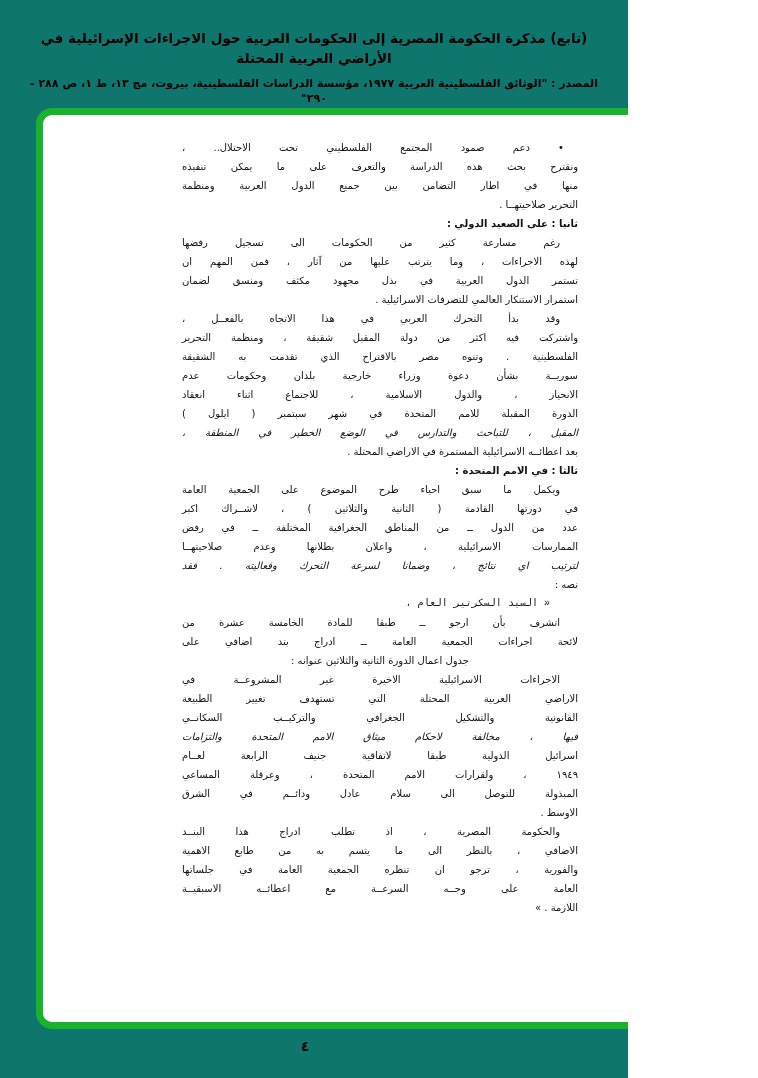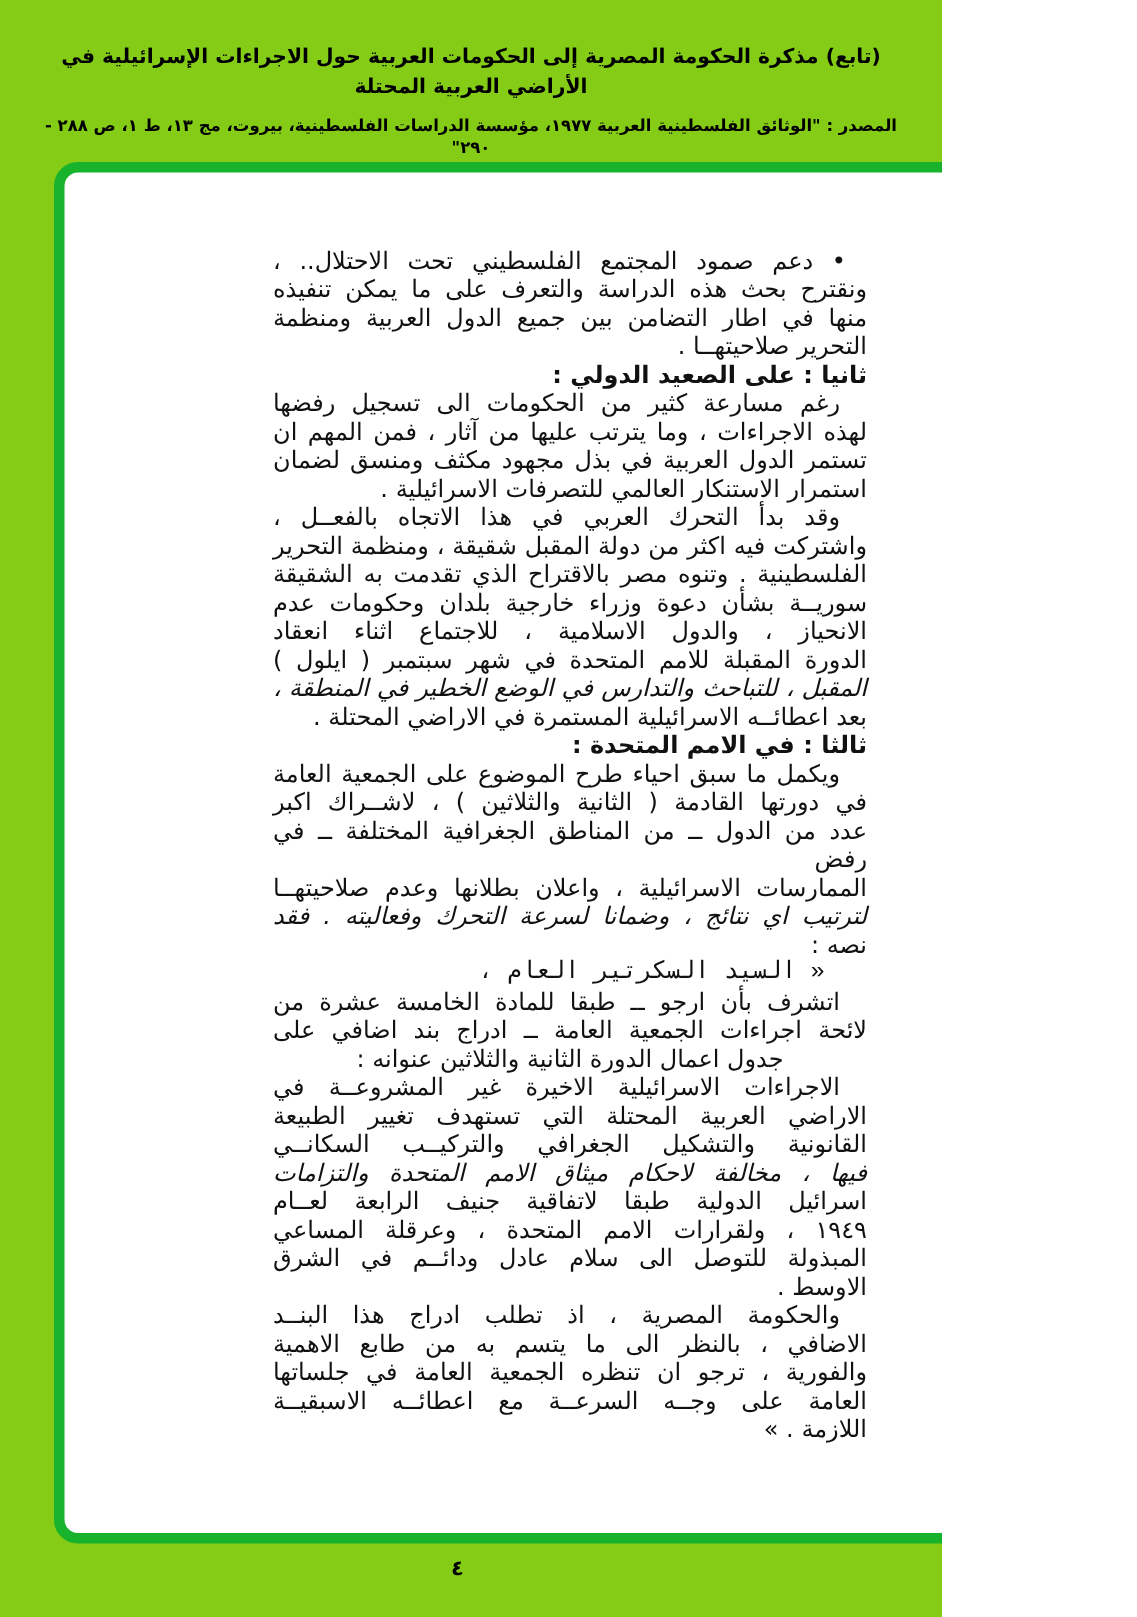--- a/index.html
+++ b/index.html
@@ -4,21 +4,21 @@
 <style>
   html, body {
     margin: 0;
     padding: 0;
     background: #ffffff;
   }
   .page {
     position: relative;
     width: 628px;
     height: 1078px;
-    background: #84cc16;
+    background: #0f766e;
     overflow: hidden;
     font-family: "DejaVu Sans", sans-serif;
     color: #000000;
   }
   .header {
     position: absolute;
     top: 28px;
     left: 30px;
     right: 30px;
     text-align: center;
@@ -43,24 +43,24 @@
     width: 685px;
     height: 921px;
     box-sizing: border-box;
     border: 7px solid #18b22d;
     border-radius: 16px;
     background: #ffffff;
   }
   .text-body {
     position: absolute;
     left: 182px;
-    top: 164px;
+    top: 138px;
     width: 396px;
     direction: rtl;
-    font-size: 16px;
+    font-size: 10px;
     line-height: 19px;
     color: #111111;
   }
   .para { margin: 0; }
   .para.heading .line {
     font-weight: bold;
   }
   .line {
     white-space: normal;
     text-align: right;

